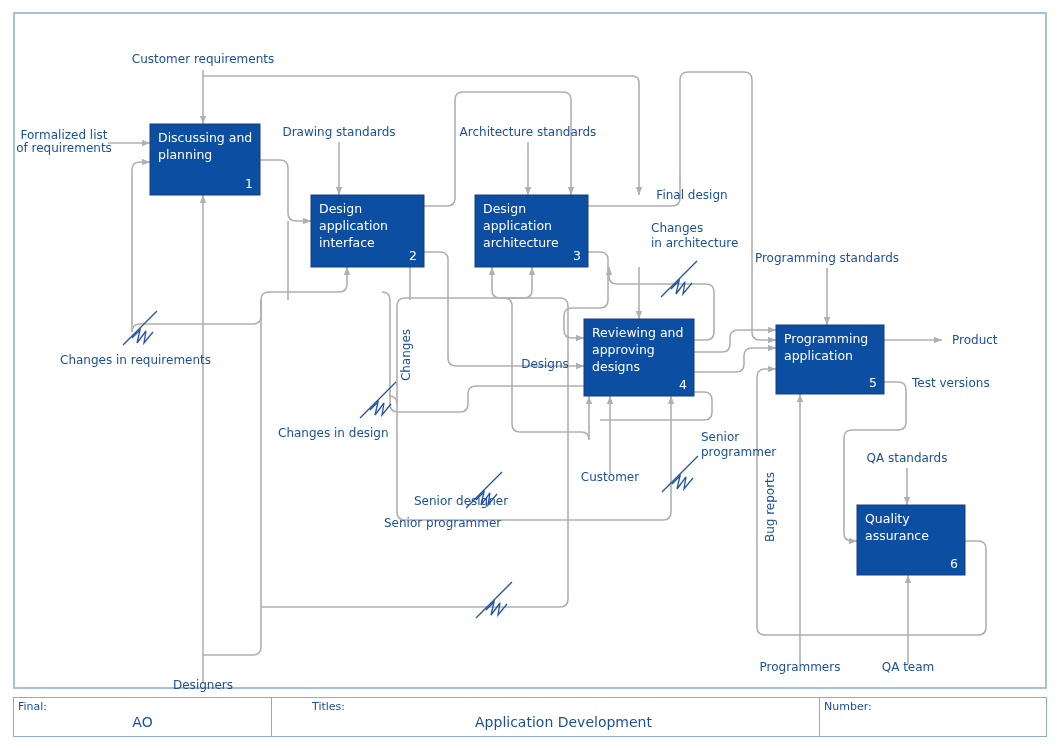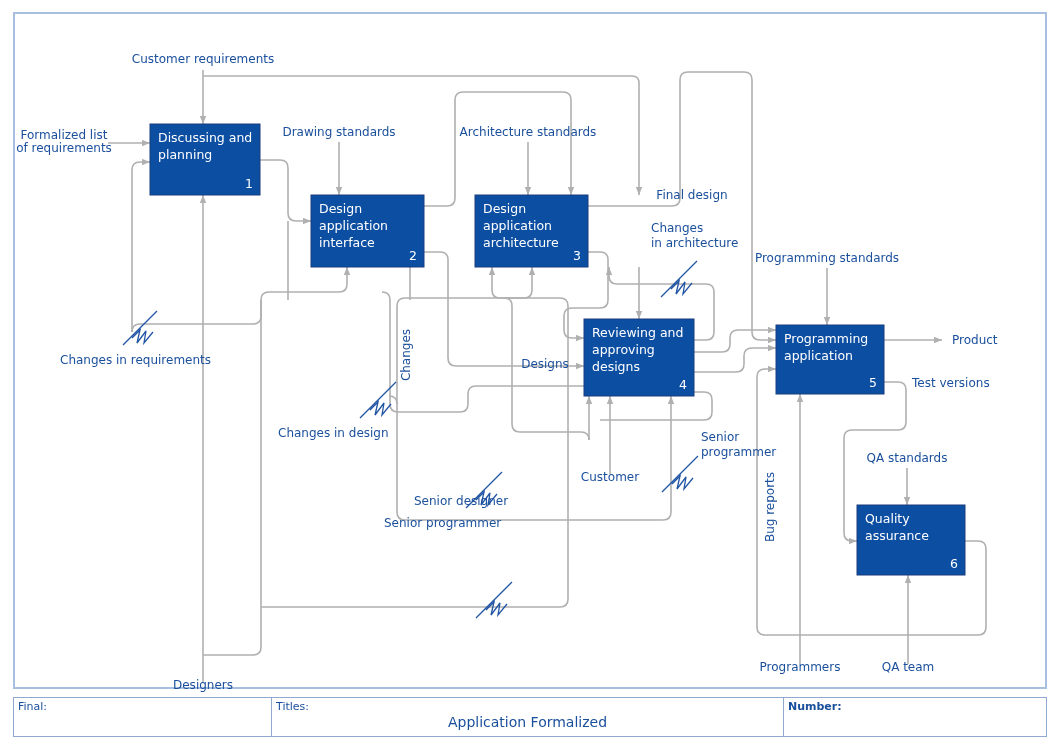--- a/index.html
+++ b/index.html
@@ -12,22 +12,22 @@
   .btxt{fill:#ffffff;font-family:"DejaVu Sans",sans-serif;font-size:12.5px;}
   .bnum{fill:#ffffff;font-family:"DejaVu Sans",sans-serif;font-size:12.5px;text-anchor:end;}
   .lbl{fill:#1a4f9c;font-family:"DejaVu Sans",sans-serif;font-size:12px;}
   .lbl.mid{text-anchor:middle;}
   .squig{fill:none;stroke:#2255a4;stroke-width:1.3;}
   
   #footer{position:absolute;left:13px;top:697px;width:1034px;height:40px;border:1.5px solid #8fa9d0;box-sizing:border-box;display:flex;background:#fff;}
   .fcell{position:relative;box-sizing:border-box;border-right:1.5px solid #8fa9d0;height:100%;}
   .fcell:last-child{border-right:none;}
   .fcell.node{width:258px;}
-  .fcell.titles{width:512px;}
-  .fcell.number{flex:1;font-weight:bold;}
+  .fcell.titles{width:512px;margin-left:36px;}
+  .fcell.number{flex:1;}
   .fkey{position:absolute;left:4px;top:2px;font-size:11px;color:#1a4f9c;font-family:"DejaVu Sans",sans-serif;}
   .fval{position:absolute;left:0;right:0;top:16px;text-align:center;font-size:14px;color:#1a4f9c;font-family:"DejaVu Sans",sans-serif;}
 </style>
 </head>
 <body>
 
 <div id="stage">
 
   <div id="sheet"></div>
 
@@ -185,22 +185,23 @@
         <text x="414" y="505" class="lbl">Senior designer</text>
         <text x="800" y="671" class="lbl mid">Programmers</text>
         <text x="908" y="671" class="lbl mid">QA team</text>
         <text x="203" y="689" class="lbl mid">Designers</text>
       </g>
   </svg>
 
   <div id="footer">
     <div class="fcell node">
       <span class="fkey">Final:</span>
+      <span class="fval">AO</span>
     </div>
     <div class="fcell titles">
       <span class="fkey">Titles:</span>
-      <span class="fval">Application Formalized</span>
+      <span class="fval">Application Development</span>
     </div>
     <div class="fcell number">
       <span class="fkey">Number:</span>
     </div>
   </div>
 </div>
 
 </body></html>

